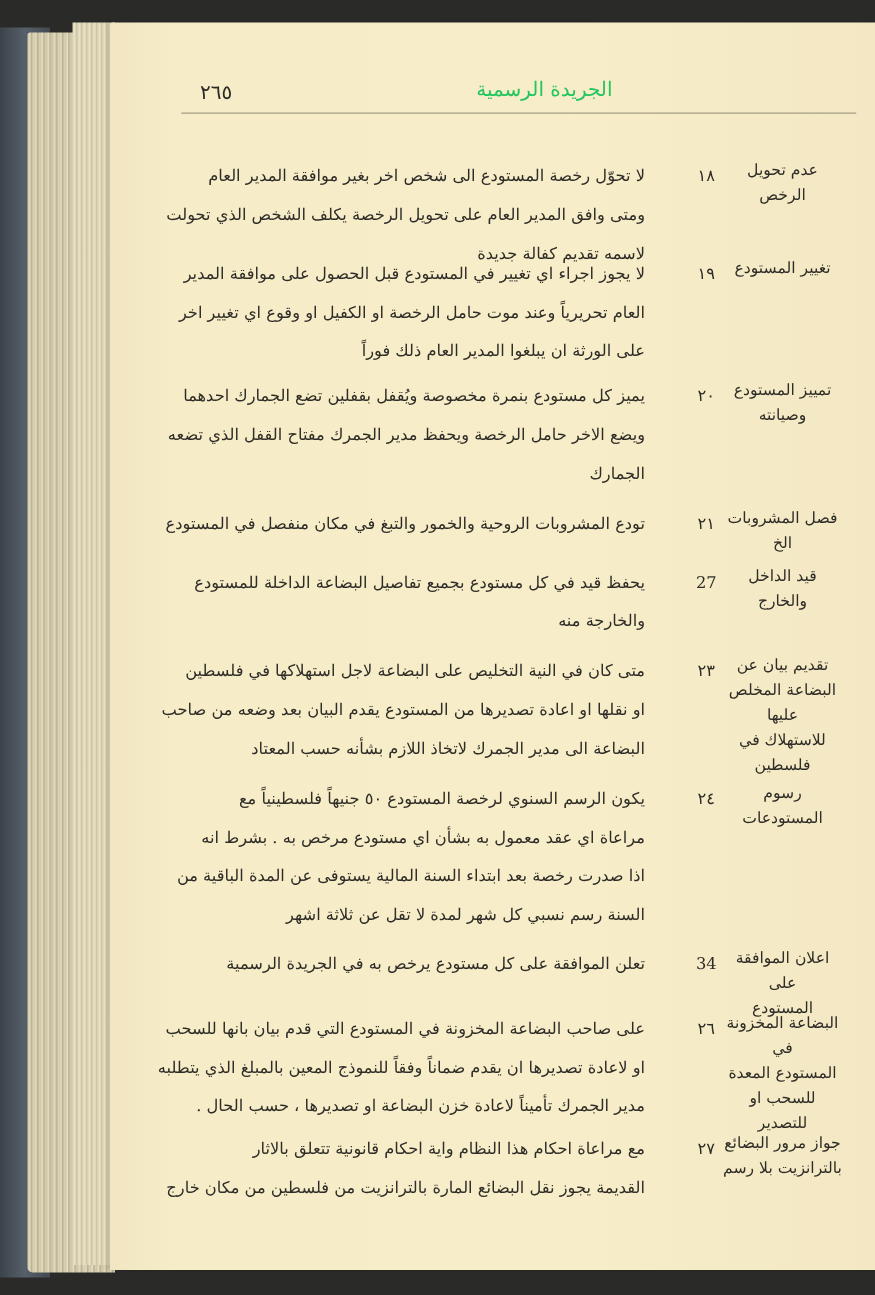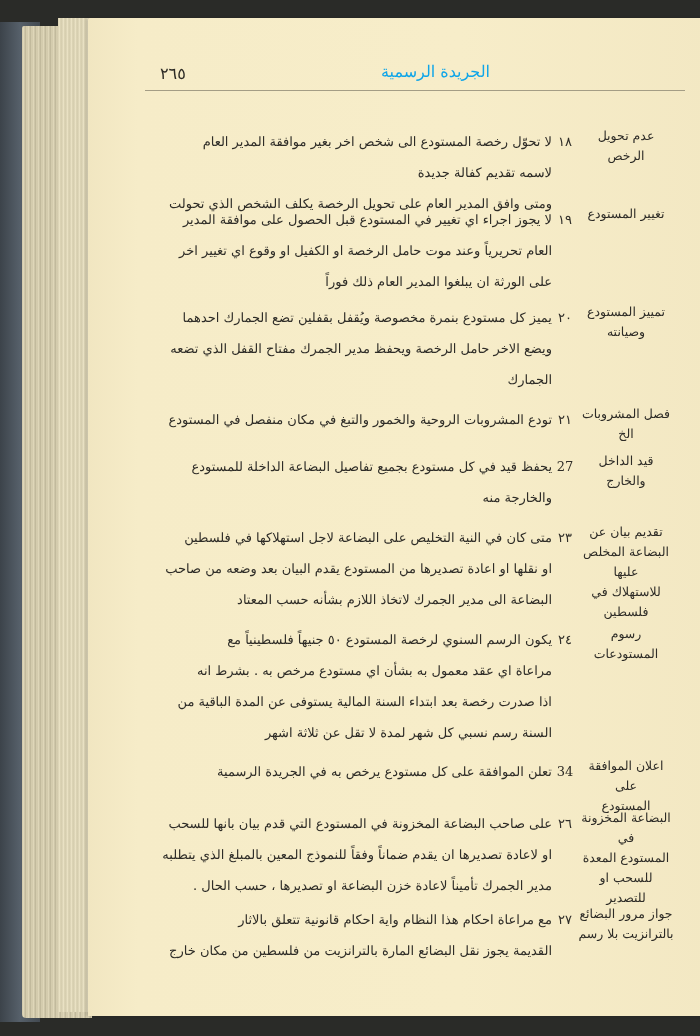--- a/index.html
+++ b/index.html
@@ -25,42 +25,42 @@
     position:absolute; left:88px; top:18px; width:620px; height:998px;
     background:linear-gradient(90deg,#f1e6c1 0%,#f6ecc8 8%,#f7edc9 60%,#f3e8c3 100%);
     border-radius:2px 6px 0 0;
     box-shadow:-2px 0 3px rgba(0,0,0,0.15);
   }
   .header {
     position:absolute; top:44px; left:150px; width:530px; height:40px;
     direction:rtl;
   }
   .header .title {
-    position:absolute; right:190px; top:18px; font-size:16px; color:#0ea5e9;
+    position:absolute; right:190px; top:18px; font-size:16px; color:#22c55e;
   }
   .header .pageno {
     position:absolute; left:10px; top:20px; font-size:16px; color:#2c2a24;
   }
   .rule {
     position:absolute; top:90px; left:145px; width:540px; height:1px;
     background:#a49d85;
   }
   .body {
     position:absolute; top:96px; left:120px; width:568px;
     direction:rtl; color:#2e2c27;
   }
   .article {
     display:flex; flex-direction:row; position:absolute; right:0; width:568px;
   }
   .margin {
     width:110px; flex:0 0 110px; font-size:12.5px; line-height:20px;
     text-align:center; padding-right:14px; box-sizing:border-box;
   }
   .num {
-    width:26px; flex:0 0 26px; font-size:13px; line-height:31px; text-align:center;
+    width:26px; flex:0 0 26px; font-size:13px; line-height:31px; text-align:center;margin-left:36px;
   }
   .text {
     flex:1; font-size:13px; line-height:31px; text-align:justify;
     padding-left:8px;
     margin-left:12px;
   }
   .text .ln { display:block; white-space:nowrap; }
 </style>
 </head>
 <body>
@@ -76,22 +76,22 @@
 </div>
 <div class="rule"></div>
 
 <div class="body">
 
   <div class="article" style="top:30px">
     <div class="margin"><span>عدم تحويل الرخص</span></div>
     <div class="num">١٨</div>
     <div class="text">
       <span class="ln">لا تحوّل رخصة المستودع الى شخص اخر بغير موافقة المدير العام</span>
+      <span class="ln">ومتى وافق المدير العام على تحويل الرخصة يكلف الشخص الذي تحولت</span>
       <span class="ln">لاسمه تقديم كفالة جديدة</span>
-      <span class="ln">ومتى وافق المدير العام على تحويل الرخصة يكلف الشخص الذي تحولت</span>
     </div>
   </div>
 
   <div class="article" style="top:108px">
     <div class="margin"><span>تغيير المستودع</span></div>
     <div class="num">١٩</div>
     <div class="text">
       <span class="ln">لا يجوز اجراء اي تغيير في المستودع قبل الحصول على موافقة المدير</span>
       <span class="ln">العام تحريرياً وعند موت حامل الرخصة او الكفيل او وقوع اي تغيير اخر</span>
       <span class="ln">على الورثة ان يبلغوا المدير العام ذلك فوراً</span>

